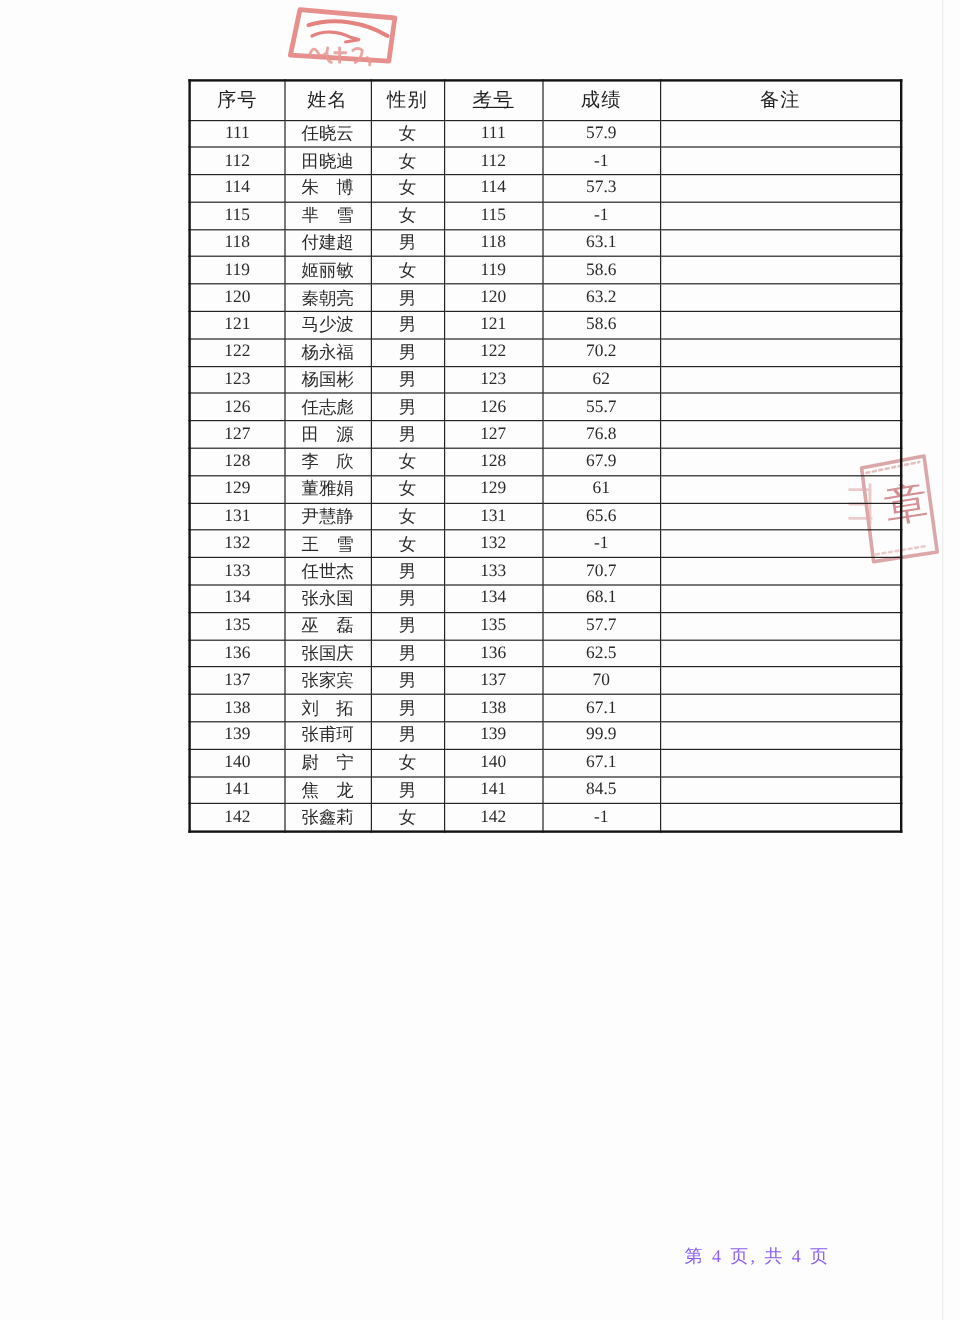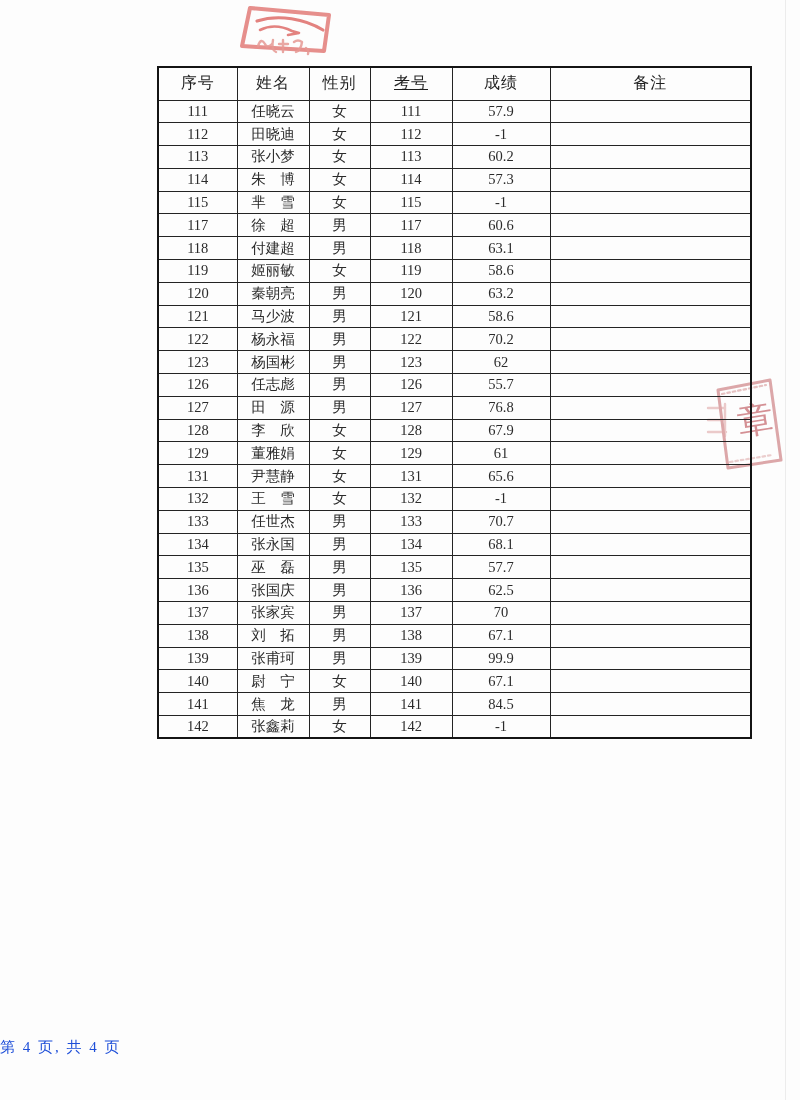--- a/index.html
+++ b/index.html
@@ -48,24 +48,24 @@
   .col-no    { width: 79px; }
   .col-name  { width: 72px; }
   .col-gender{ width: 61px; }
   .col-exam  { width: 82px; text-decoration: underline; }
   .col-score { width: 98px; }
   .col-remark{ width: 201px; }
   .page-footer {
     position: absolute;
     left: 0; top: 1038px;
     width: 692px;
-    text-align: left;
+    text-align: right;
     font-size: 15px;
     letter-spacing: 2px;
-    color: #1d4ed8;
+    color: #8b5cf6;
   }
   .stamp {
     position: absolute;
     pointer-events: none;
     filter: blur(0.3px);
   }
   .stamp-top  { left: 239px; top: 2px;   width: 100px; height: 64px; }
   .stamp-side { left: 700px; top: 374px; width: 92px;  height: 100px; }
 </style>
 </head>
@@ -122,52 +122,36 @@
       </tr>
       <tr>
         <td>112</td>
         <td>田晓迪</td>
         <td>女</td>
         <td>112</td>
         <td>-1</td>
         <td></td>
       </tr>
       <tr>
-        <td>113</td>
-        <td>张小梦</td>
-        <td>女</td>
-        <td>113</td>
-        <td>60.2</td>
-        <td></td>
-      </tr>
-      <tr>
         <td>114</td>
         <td>朱　博</td>
         <td>女</td>
         <td>114</td>
         <td>57.3</td>
         <td></td>
       </tr>
       <tr>
         <td>115</td>
         <td>芈　雪</td>
         <td>女</td>
         <td>115</td>
         <td>-1</td>
         <td></td>
       </tr>
       <tr>
-        <td>117</td>
-        <td>徐　超</td>
-        <td>男</td>
-        <td>117</td>
-        <td>60.6</td>
-        <td></td>
-      </tr>
-      <tr>
         <td>118</td>
         <td>付建超</td>
         <td>男</td>
         <td>118</td>
         <td>63.1</td>
         <td></td>
       </tr>
       <tr>
         <td>119</td>
         <td>姬丽敏</td>

